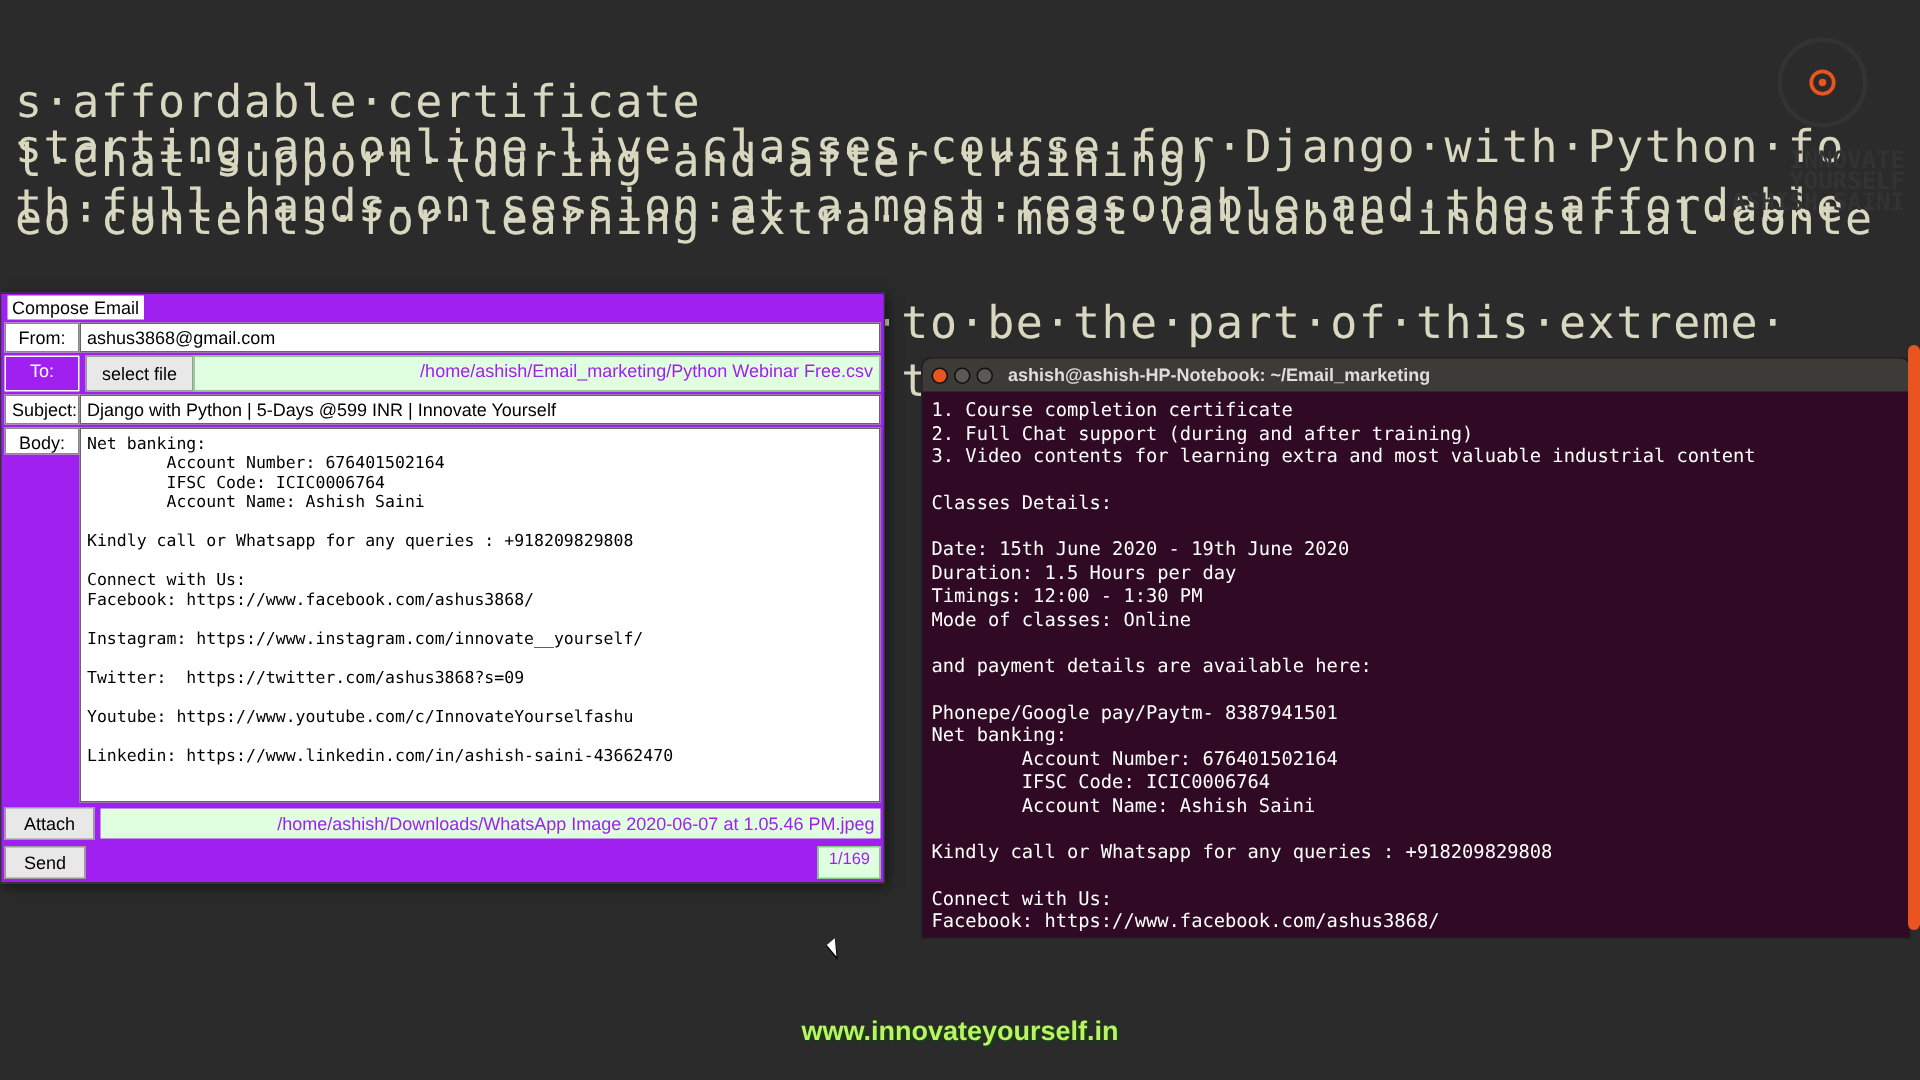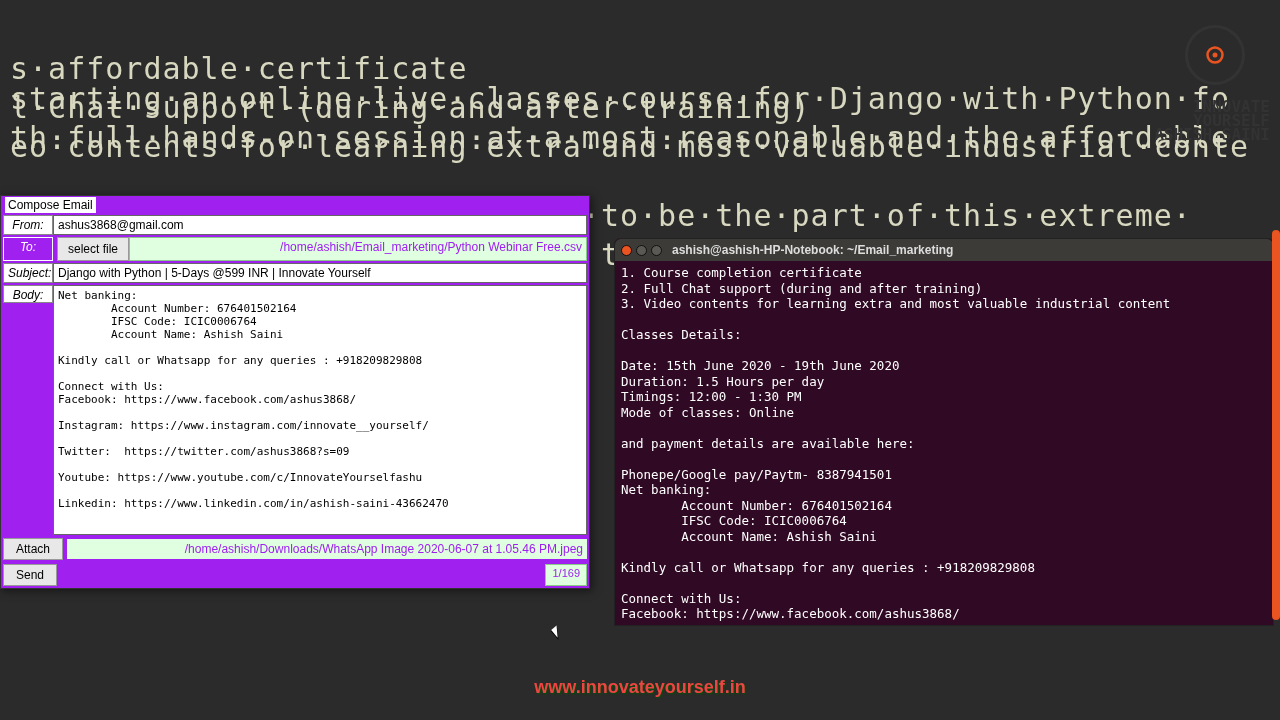--- a/index.html
+++ b/index.html
@@ -79,21 +79,20 @@
   background: #a020f0;
   padding: 1px 2px;
 }
 .label-cell {
   background: #fff;
   border: 1px solid #888;
   font-family: sans-serif; font-size: 12px;
   padding: 2px 4px;
   width: 50px;
   text-align: center;
-  font-style: italic;
 }
 .label-cell.purple { background: #a020f0; color: #fff; border: 1px solid #fff; }
 .input-cell {
   background: #fff;
   border: 1px solid #666;
   flex: 1;
   font-family: sans-serif; font-size: 12px;
   padding: 2px 4px;
 }
 .btn-cell {
@@ -190,21 +189,21 @@
   line-height: 15.5px;
   white-space: pre;
   height: 364px;
   overflow: hidden;
 }
 
 .watermark {
   position: absolute;
   bottom: 22px; left: 50%;
   transform: translateX(-50%);
-  color: #ef4444;
+  color: #bef264;
   text-shadow: 1px 1px 2px #005500;
   font-family: sans-serif;
   font-size: 18px;
   font-weight: bold;
 }
 .cursor {
   position: absolute;
   left: 553px; top: 625px;
   width: 12px; height: 18px;
 }

